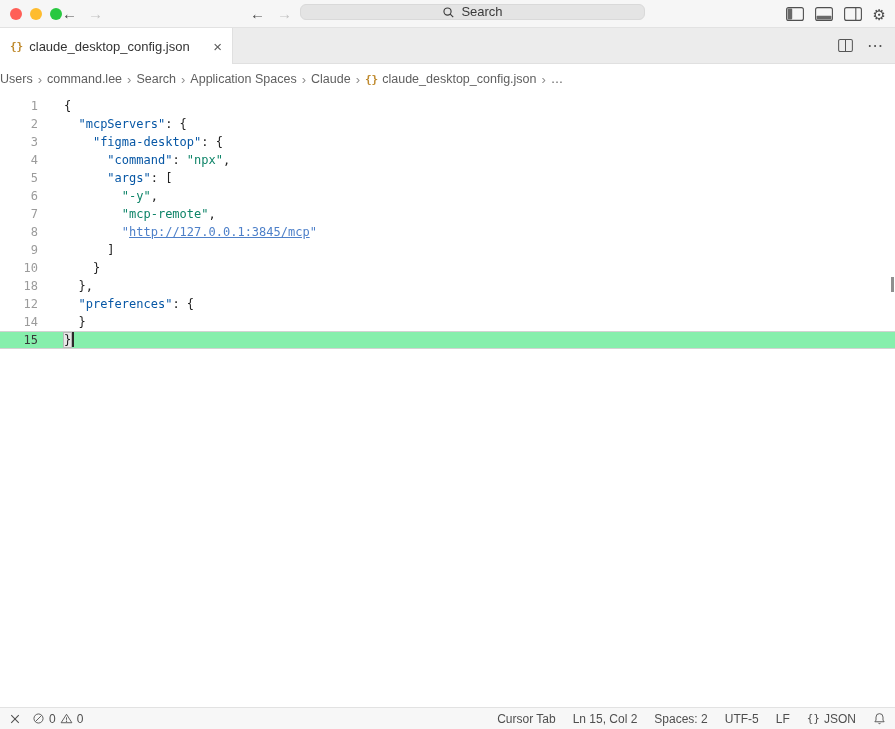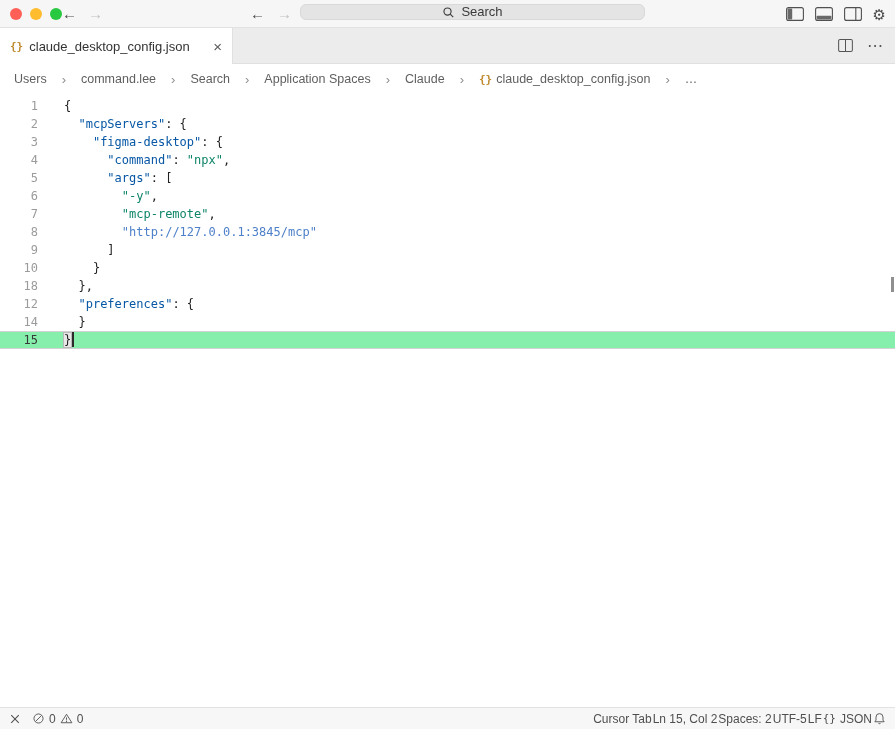--- a/index.html
+++ b/index.html
@@ -30,50 +30,50 @@
   .tab { width:233px; height:36px; background:#fff; border-right:1px solid #e0e0e0;
     display:flex; align-items:center; gap:6px; padding:0 10px; margin-bottom:-1px; }
   .file-icon { font-family:"DejaVu Sans Mono",monospace; font-size:11px; font-weight:bold; color:#bf8a2e; }
   .tab-label { font-size:13px; color:#333; white-space:nowrap; overflow:hidden; }
   .tab-close { margin-left:auto; font-size:15px; color:#5a5a5a; line-height:1; }
   .tab-actions { margin-left:auto; display:flex; align-items:center; gap:14px; padding-right:12px; color:#555; }
   .more-dots { font-size:16px; color:#555; line-height:1; }
 
   
   .breadcrumbs { position:absolute; top:64px; left:0; right:0; height:30px; background:#fff;
-    display:flex; align-items:center; padding-left:14px; gap:14px; font-size:12.5px; color:#5f5f5f; }
+    display:flex; align-items:center; gap:4px; font-size:12.5px; color:#5f5f5f; }
   .chev { color:#8e8e8e; font-size:13px; padding:0 1px; }
   .crumb-file { display:flex; align-items:center; gap:4px; }
 
   
   .editor { position:absolute; top:94px; left:0; right:0; bottom:22px; background:#fff;
     font-family:"DejaVu Sans Mono","Liberation Mono",monospace; font-size:12px; }
   .code-area { padding-top:3px; }
   .code-line { display:flex; height:18px; line-height:18px; white-space:pre; }
   .gutter { flex:0 0 38px; text-align:right; color:#9b9b9b; font-size:12px; }
   .line-content { margin-left:26px; }
   .code-line.active { background:#86efac; box-shadow: inset 0 1px 0 #d2d2d2, inset 0 -1px 0 #d2d2d2; }
   .code-line.active .gutter { color:#383838; }
   .tk-punc { color:#212121; }
   .tk-key  { color:#0757a5; }
   .tk-str  { color:#0e8468; }
   .tk-url  { color:#4e80c9; }
-  .tk-urlu { color:#4e80c9; }
+  .tk-urlu { color:#4e80c9; text-decoration:underline; }
   .tk-match { background:#e7e7e7; box-shadow:0 0 0 1px #b9b9b9; }
   .cursor { display:inline-block; width:1.5px; height:15px; background:#2b2b2b;
     vertical-align:middle; margin-top:-2px; margin-left:1px; }
   .ruler-mark { position:absolute; right:1px; top:183px; width:3px; height:15px; background:#8f8f8f; }
 
   
   .statusbar { position:absolute; left:0; right:0; bottom:0; height:22px; background:#f7f7f7;
     border-top:1px solid #e2e2e2; display:flex; align-items:center; padding:0 9px;
     font-size:12px; color:#4f4f4f; }
   .sb-left { display:flex; align-items:center; gap:11px; }
   .sb-problems { display:flex; align-items:center; gap:4px; }
-  .sb-right { margin-left:auto; display:flex; align-items:center; gap:1px; }
+  .sb-right { margin-left:auto; display:flex; align-items:center; gap:17px; }
   .sb-item { display:flex; align-items:center; gap:4px; white-space:nowrap; }
   .lang-braces { font-family:"DejaVu Sans Mono",monospace; font-size:11px; }
   svg { display:block; }
 </style>
 </head>
 <body>
 
 <div class="window">
 
   <div class="titlebar">

